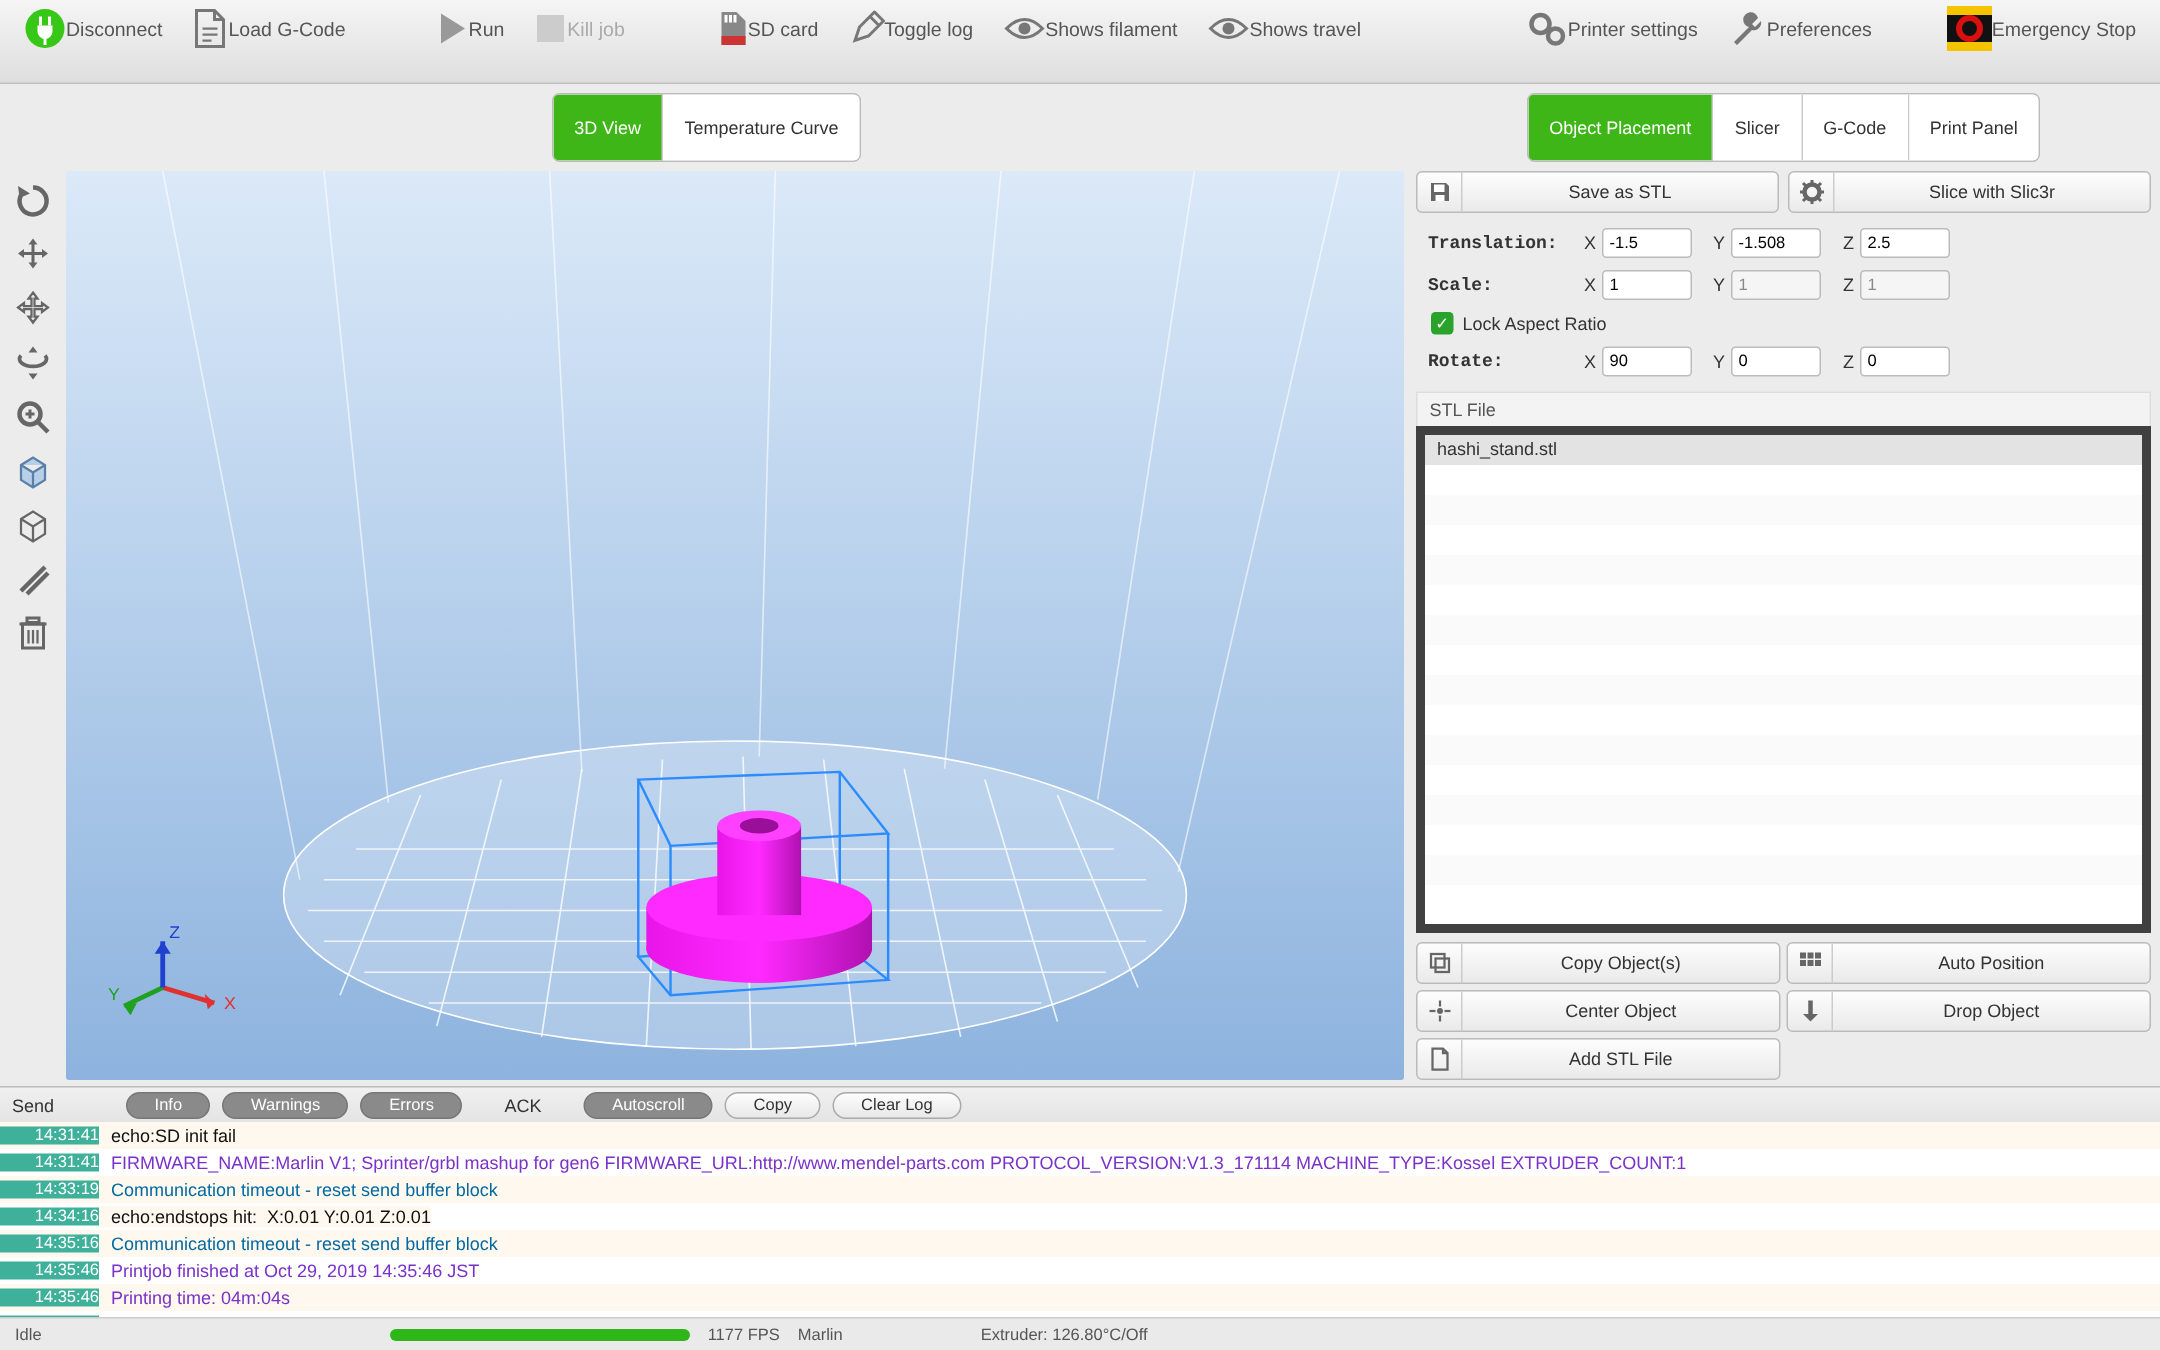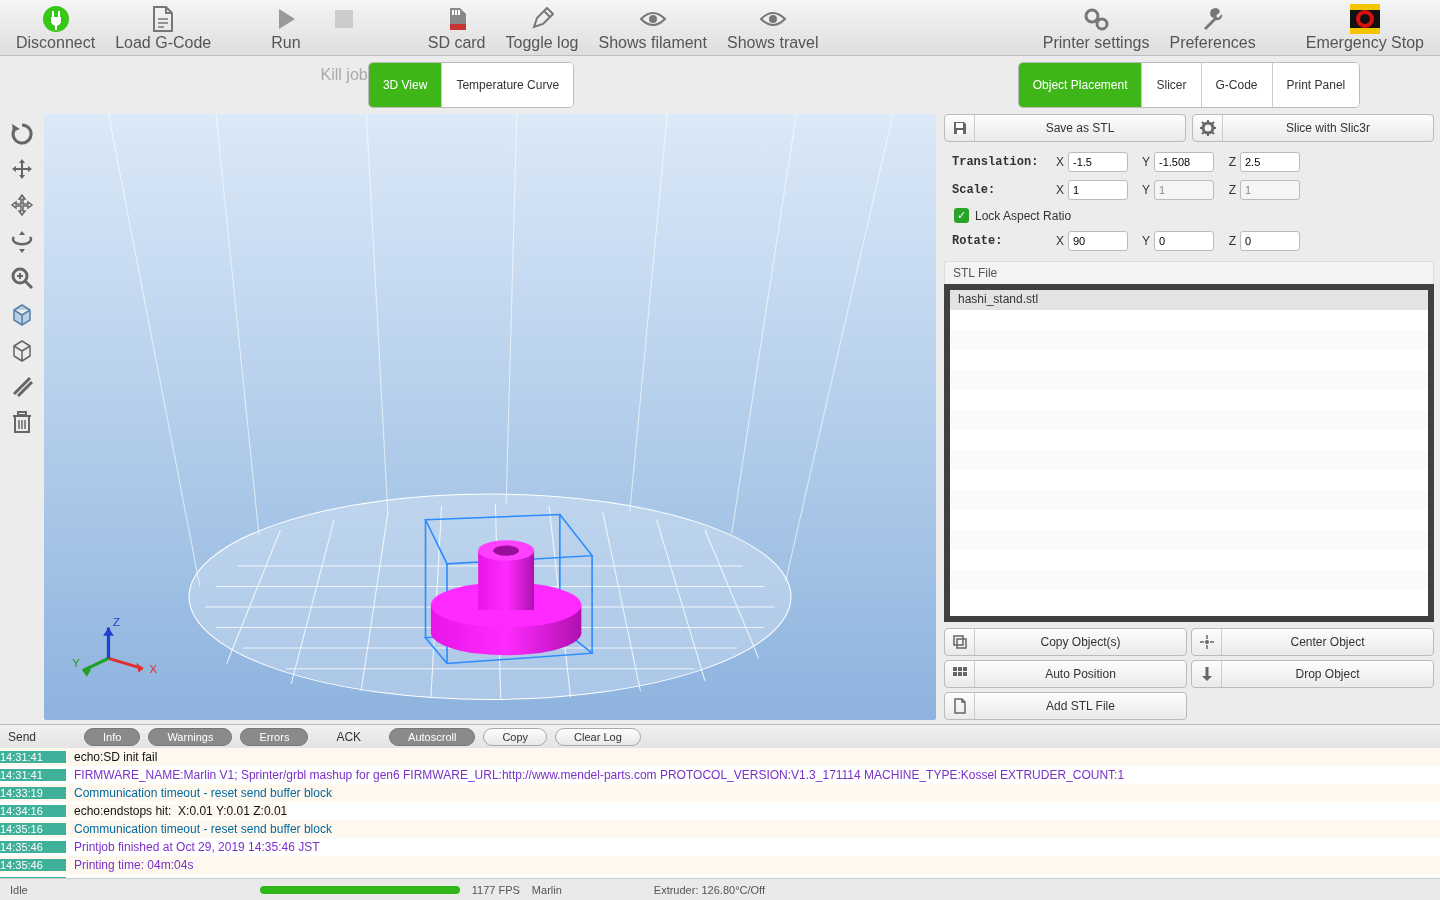--- a/index.html
+++ b/index.html
@@ -1,22 +1,22 @@
 <!DOCTYPE html>
 <html><head>
 <meta charset="utf-8">
 <style>
 * { box-sizing: border-box; margin: 0; padding: 0; font-family: -apple-system, "Helvetica Neue", Arial, sans-serif; }
 html, body { width: 1440px; height: 900px; overflow: hidden; background: #ececec; }
 body { display: flex; flex-direction: column; font-size: 13px; color: #333; }
 
 
 .toolbar { height: 56px; background: linear-gradient(#f5f5f5,#dedede); border-bottom: 1px solid #bdbdbd; display: flex; align-items: flex-start; padding: 2px 6px 0 6px; }
-.tb-item { display: flex; flex-direction: column; align-items: center; justify-content: space-between; margin: 0 4px; padding: 2px 6px; font-size: 16px; color: #555; cursor: pointer; }
-.tb-item.disabled { color: #aaa; gap: 32px; }
+.tb-item { display: flex; flex-direction: row; align-items: center; justify-content: space-between; margin: 0 4px; padding: 2px 6px; font-size: 13px; color: #555; cursor: pointer; }
+.tb-item.disabled { color: #aaa; }
 .tb-icon { height: 30px; display: flex; align-items: center; justify-content: center; }
 .tb-spacer { flex: 1; }
 
 
 .middle { flex: 1; display: flex; min-height: 0; }
 
 
 .left { flex: 1; display: flex; flex-direction: column; padding: 6px 4px 4px 6px; }
 .view-tabs { display: flex; justify-content: center; margin-bottom: 6px; }
 .seg { border: 1px solid #bbb; border-radius: 5px; overflow: hidden; display: flex; background: #fff; }
@@ -48,21 +48,21 @@
 .list-row.sel { background: #e3e3e3; }
 .list-row.alt { background: #fafafa; }
 .rgrid { display: grid; grid-template-columns: 1fr 1fr; gap: 4px; margin-top: 6px; }
 
 
 .logbar { height: 24px; border-top: 1px solid #bbb; background: linear-gradient(#f0f0f0,#e4e4e4); display: flex; align-items: center; padding: 0 8px; gap: 8px; font-size: 12px; }
 .pill { border: 1px solid #aaa; border-radius: 10px; padding: 2px 18px; font-size: 11px; background: linear-gradient(#fdfdfd,#e8e8e8); cursor: pointer; }
 .pill.active { background: #8a8a8a; color: #fff; border-color: #777; }
 .log { height: 130px; background: #fff; font-family: Menlo, Consolas, monospace; font-size: 12px; overflow: hidden; }
 .log-line { display: flex; height: 18px; align-items: center; }
-.ts { width: 66px; background: #3fb09a; color: #fff; text-align: left; font-size: 11px; flex-shrink: 0; }
+.ts { width: 66px; background: #3fb09a; color: #fff; text-align: right; font-size: 11px; flex-shrink: 0; }
 .msg { padding-left: 8px; white-space: pre; }
 .c-purple { color: #7a32c8; }
 .c-orange { color: #0369a1; }
 .c-black { color: #111; background: #fef8ef; }
 .bg-alt { background: #fef8ef; }
 
 
 .status { height: 22px; border-top: 1px solid #ccc; background: #eaeaea; display: flex; align-items: center; font-size: 11px; padding: 0 10px; gap: 12px; color: #555; }
 .progress { width: 200px; height: 8px; background: #ccc; border-radius: 4px; overflow: hidden; margin-left: 220px; }
 .progress-fill { height: 100%; background: #2fb618; }
@@ -427,41 +427,41 @@
             <svg width="16" height="16">
               <rect x="2" y="2" width="9" height="9" fill="none" stroke="#666" stroke-width="1.5"></rect>
               <rect x="5" y="5" width="9" height="9" fill="none" stroke="#666" stroke-width="1.5"></rect>
             </svg>
           </div>
           <div class="lbl">Copy Object(s)</div>
         </div>
       <div class="icon-btn">
           <div class="ic">
             <svg width="16" height="16">
-              <circle cx="8" cy="8" r="2" fill="#666"></circle>
-              <line x1="8" y1="1" x2="8" y2="5" stroke="#666" stroke-width="1.5"></line>
-              <line x1="8" y1="11" x2="8" y2="15" stroke="#666" stroke-width="1.5"></line>
-              <line x1="1" y1="8" x2="5" y2="8" stroke="#666" stroke-width="1.5"></line>
-              <line x1="11" y1="8" x2="15" y2="8" stroke="#666" stroke-width="1.5"></line>
-            </svg>
-          </div>
-          <div class="lbl">Center Object</div>
-        </div>
-      <div class="icon-btn">
-          <div class="ic">
-            <svg width="16" height="16">
               <rect x="1" y="1" width="4" height="4" fill="#666"></rect>
               <rect x="6" y="1" width="4" height="4" fill="#666"></rect>
               <rect x="11" y="1" width="4" height="4" fill="#666"></rect>
               <rect x="1" y="6" width="4" height="4" fill="#666"></rect>
               <rect x="6" y="6" width="4" height="4" fill="#666"></rect>
               <rect x="11" y="6" width="4" height="4" fill="#666"></rect>
             </svg>
           </div>
           <div class="lbl">Auto Position</div>
+        </div>
+      <div class="icon-btn">
+          <div class="ic">
+            <svg width="16" height="16">
+              <circle cx="8" cy="8" r="2" fill="#666"></circle>
+              <line x1="8" y1="1" x2="8" y2="5" stroke="#666" stroke-width="1.5"></line>
+              <line x1="8" y1="11" x2="8" y2="15" stroke="#666" stroke-width="1.5"></line>
+              <line x1="1" y1="8" x2="5" y2="8" stroke="#666" stroke-width="1.5"></line>
+              <line x1="11" y1="8" x2="15" y2="8" stroke="#666" stroke-width="1.5"></line>
+            </svg>
+          </div>
+          <div class="lbl">Center Object</div>
         </div>
       <div class="icon-btn">
           <div class="ic">
             <svg width="14" height="16">
               <line x1="7" y1="1" x2="7" y2="11" stroke="#666" stroke-width="3"></line>
               <path d="M2 10 l5 5 5-5 z" fill="#666"></path>
             </svg>
           </div>
           <div class="lbl">Drop Object</div>
         </div>

